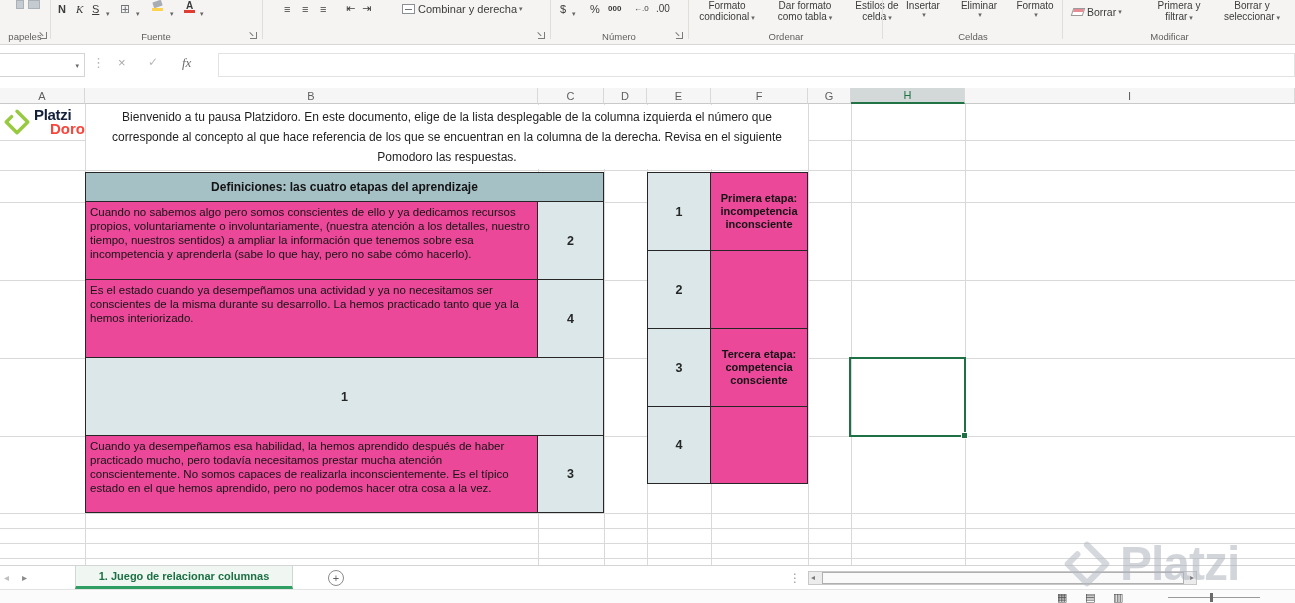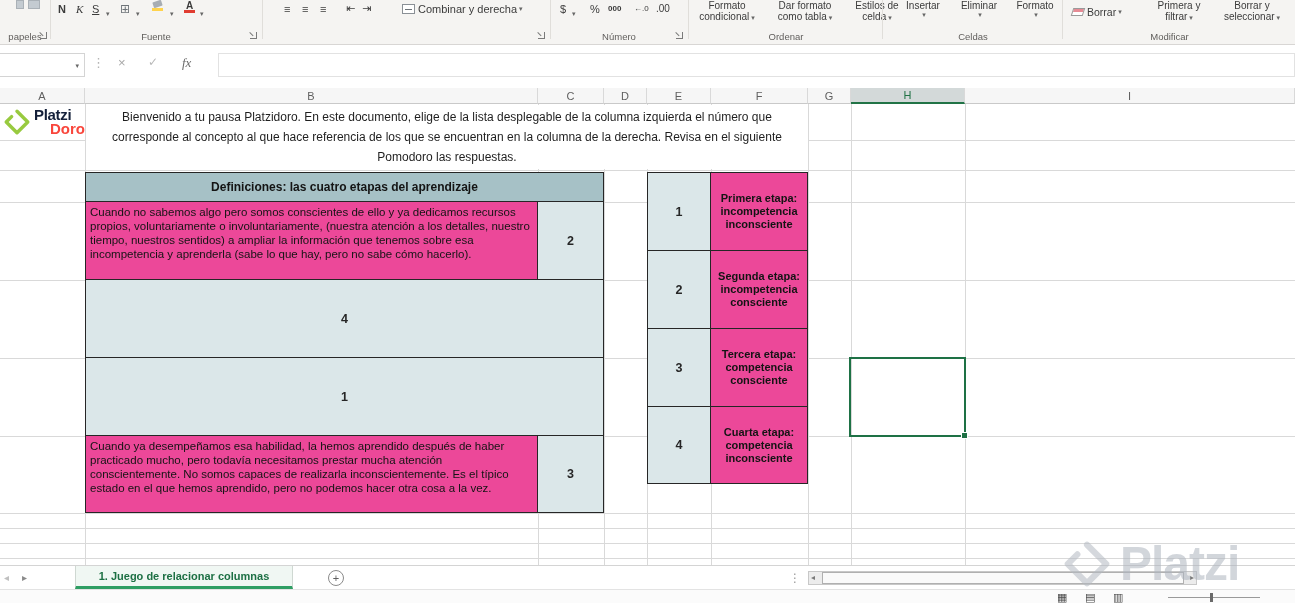--- a/index.html
+++ b/index.html
@@ -235,47 +235,46 @@
 
   <div id="instr">Bienvenido a tu pausa Platzidoro. En este documento, elige de la lista desplegable de la columna izquierda el número que corresponde al concepto al que hace referencia de los que se encuentran en la columna de la derecha. Revisa en el siguiente Pomodoro las respuestas.</div>
 
   <div class="sheet-table" style="left:85px;width:519px">
     <div class="t-header">Definiciones: las cuatro etapas del aprendizaje</div>
     <div class="def-row">
       <div class="def-text">Cuando no sabemos algo pero somos conscientes de ello y ya dedicamos recursos propios, voluntariamente o involuntariamente, (nuestra atención a los detalles, nuestro tiempo, nuestros sentidos) a ampliar la información que tenemos sobre esa incompetencia y aprenderla (sabe lo que hay, pero no sabe cómo hacerlo).</div>
       <div class="def-val">2</div>
     </div>
     <div class="def-row">
+      <div class="def-text">Es el estado cuando ya desempeñamos una actividad y ya no necesitamos ser conscientes de la misma durante su desarrollo. La hemos practicado tanto que ya la hemos interiorizado.</div>
       <div class="def-val">4</div>
     </div>
     <div class="def-row">
       <div class="def-val">1</div>
     </div>
     <div class="def-row">
       <div class="def-text">Cuando ya desempeñamos esa habilidad, la hemos aprendido después de haber practicado mucho, pero todavía necesitamos prestar mucha atención conscientemente. No somos capaces de realizarla inconscientemente. Es el típico estado en el que hemos aprendido, pero no podemos hacer otra cosa a la vez.</div>
       <div class="def-val">3</div>
     </div>
   </div>
 
   <div class="sheet-table" style="left:647px;width:161px">
     <div class="con-row">
       <div class="con-num">1</div>
       <div class="con-text">Primera etapa: incompetencia inconsciente</div>
     </div>
     <div class="con-row">
       <div class="con-num">2</div>
-      <div class="con-text">Segunda etapa: incompetencia consciente</div>
     </div>
     <div class="con-row">
       <div class="con-num">3</div>
       <div class="con-text">Tercera etapa: competencia consciente</div>
     </div>
     <div class="con-row">
       <div class="con-num">4</div>
-      <div class="con-text">Cuarta etapa: competencia inconsciente</div>
     </div>
   </div>
 
   <div id="selcell">
       <span class="handle"></span>
     </div>
 </div>
 
 <div id="tabbar">
   <span class="navarr" style="left:4px;color:#c0c0c0">◂</span>

